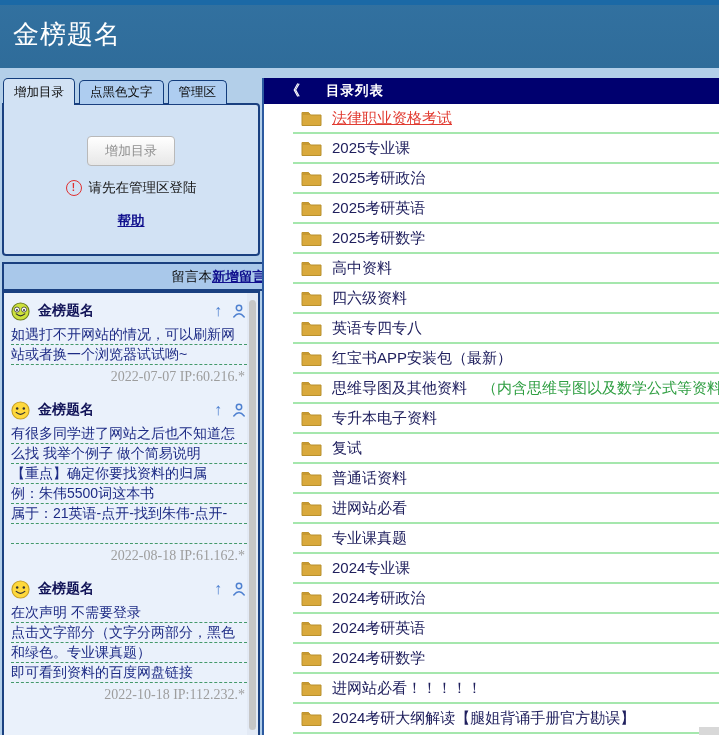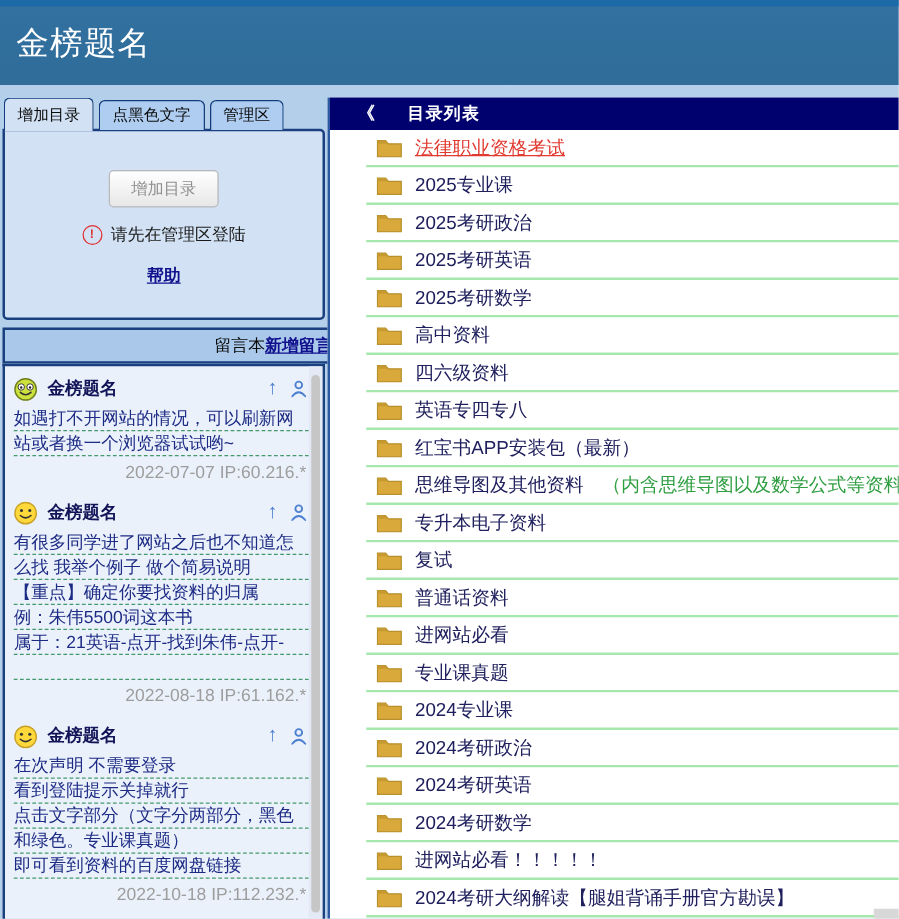--- a/index.html
+++ b/index.html
@@ -45,21 +45,21 @@
   .msg-list{position:absolute;left:7px;top:0;width:236px;}
   .msg-header{display:flex;align-items:center;height:24px;margin:6px 0 2px;}
   .smiley{width:19px;height:19px;display:inline-block;}
   .smiley svg{display:block;}
   .msg-name{margin-left:8px;font-size:14px;font-weight:700;color:#121458;}
   .msg-sp{flex:1;}
   .msg-up{color:#4e80d0;font-size:16px;font-weight:700;line-height:16px;}
   .msg-person{margin-left:9px;width:16px;height:16px;}
   .msg-line{font-size:14px;line-height:19px;min-height:19px;border-bottom:1px dashed #44996b;
     color:#1d2b85;white-space:nowrap;overflow:hidden;}
-  .msg-date{text-align:right;color:#9d9d9d;font-size:14px;line-height:20px;padding:2px 2px 5px 0;}
+  .msg-date{text-align:right;color:#9d9d9d;font-size:14px;line-height:20px;padding:2px 2px 5px 0;font-family:Liberation Serif, serif;}
   
   .dir-panel{position:absolute;left:262px;top:78px;width:457px;height:657px;
     border-left:2px solid #2c5aa0;box-sizing:border-box;background:#fff;}
   .dir-header{height:26px;background:#00006f;color:#fff;display:flex;align-items:center;}
   .dir-collapse{margin-left:22px;font-size:14px;font-weight:700;}
   .dir-title{margin-left:26px;font-size:13.5px;font-weight:700;letter-spacing:1px;}
   .dir-list{background:#fff;}
   .dir-row{height:28px;display:flex;align-items:center;border-bottom:2px solid #a5e7ad;
     padding-left:8px;background:#fff;margin-left:29px;}
   .folder-ic{width:21px;height:16px;flex:0 0 auto;}
@@ -160,21 +160,20 @@
           </span>
           <span class="msg-name">金榜题名</span>
           <span class="msg-sp"></span>
           <span class="msg-up">↑</span>
           <span class="msg-person"><svg width="16" height="16" viewBox="0 0 16 16">
               <circle cx="8" cy="5" r="2.7" fill="none" stroke="#4e80d0" stroke-width="1.5"></circle>
               <path d="M2.8 14 Q8 7.6 13.2 14" fill="none" stroke="#4e80d0" stroke-width="1.5" stroke-linecap="round"></path>
             </svg></span>
         </div>
         <div class="msg-line">在次声明 不需要登录</div>
-        <div class="msg-line">看到登陆提示关掉就行</div>
         <div class="msg-line">点击文字部分（文字分两部分，黑色</div>
         <div class="msg-line">和绿色。专业课真题）</div>
         <div class="msg-line">即可看到资料的百度网盘链接</div>
         <div class="msg-date">2022-10-18 IP:112.232.*</div>
       </div>
     </div>
   <div class="msg-scroll-track">
     <div class="msg-scroll-thumb"></div>
   </div>
 </div>

